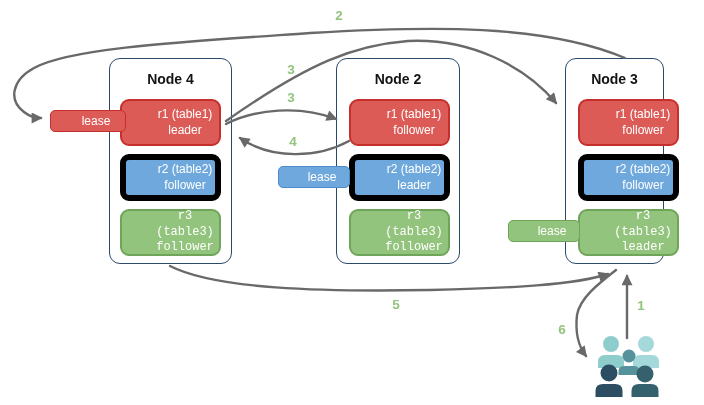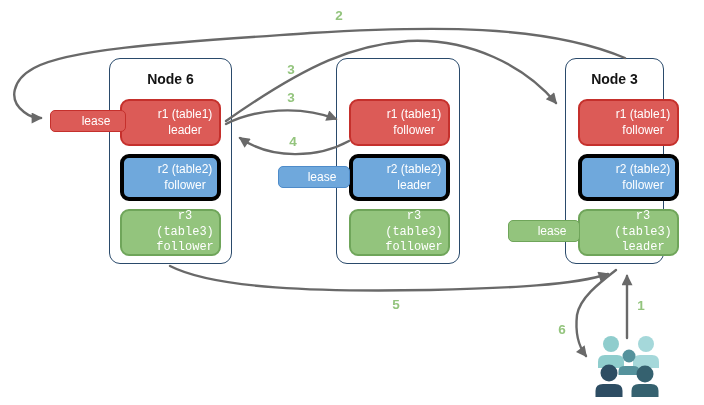--- a/index.html
+++ b/index.html
@@ -13,21 +13,21 @@
   }
   .node-title{
     text-align:center;margin-top:12px;font-size:14px;font-weight:bold;color:#141414;
   }
   .replica{
     position:absolute;left:10px;width:101px;height:47px;border-radius:9px;
     color:#fff;font-size:12px;text-align:center;display:flex;flex-direction:column;
     justify-content:center;line-height:1.3;box-sizing:border-box;padding-left:29px;
   }
   .replica.red{background:#DC5B57;border:2px solid #C5302C;}
-  .replica.blue{background:#6FA8DC;border:4px solid #000000;}
+  .replica.blue{background:#6FA8DC;border:6px solid #000000;}
   .replica.green{background:#93C47D;border:2px solid #6FA55A;font-family:Liberation Mono, monospace;}
   .row1{top:40px}.row2{top:95px}.row3{top:150px}
   .lease{
     position:absolute;height:20px;border-radius:5px;color:#fff;font-size:12px;
     display:flex;align-items:center;justify-content:center;box-sizing:content-box;z-index:1;padding-left:16px;
   }
   .lease.red{left:50px;top:110px;width:58px;background:#DC5B57;border:1.6px solid #C5302C;}
   .lease.blue{left:278px;top:166px;width:54px;background:#6FA8DC;border:1.6px solid #4E8BC9;}
   .lease.green{left:508px;top:220px;width:54px;background:#93C47D;border:1.6px solid #6FA55A;}
   .step{
@@ -35,36 +35,37 @@
     color:#93C47D;z-index:6;
   }
   svg.overlay{position:absolute;left:0;top:0;z-index:5;pointer-events:none;}
 </style>
 </head>
 <body>
 
 <div class="stage">
 
   <div class="node" style="left:109px;">
-    <div class="node-title">Node 6</div>
+    <div class="node-title">Node 4</div>
     <div class="replica red row1">
       <span>r1 (table1)</span>
       <span>leader</span>
     </div>
     <div class="replica blue row2">
       <span>r2 (table2)</span>
       <span>follower</span>
     </div>
     <div class="replica green row3">
       <span>r3 (table3)</span>
       <span>follower</span>
     </div>
   </div>
 
   <div class="node" style="left:336px;width:124px;">
+    <div class="node-title">Node 2</div>
     <div class="replica red row1" style="left:12px;">
       <span>r1 (table1)</span>
       <span>follower</span>
     </div>
     <div class="replica blue row2" style="left:12px;">
       <span>r2 (table2)</span>
       <span>leader</span>
     </div>
     <div class="replica green row3" style="left:12px;">
       <span>r3 (table3)</span>

